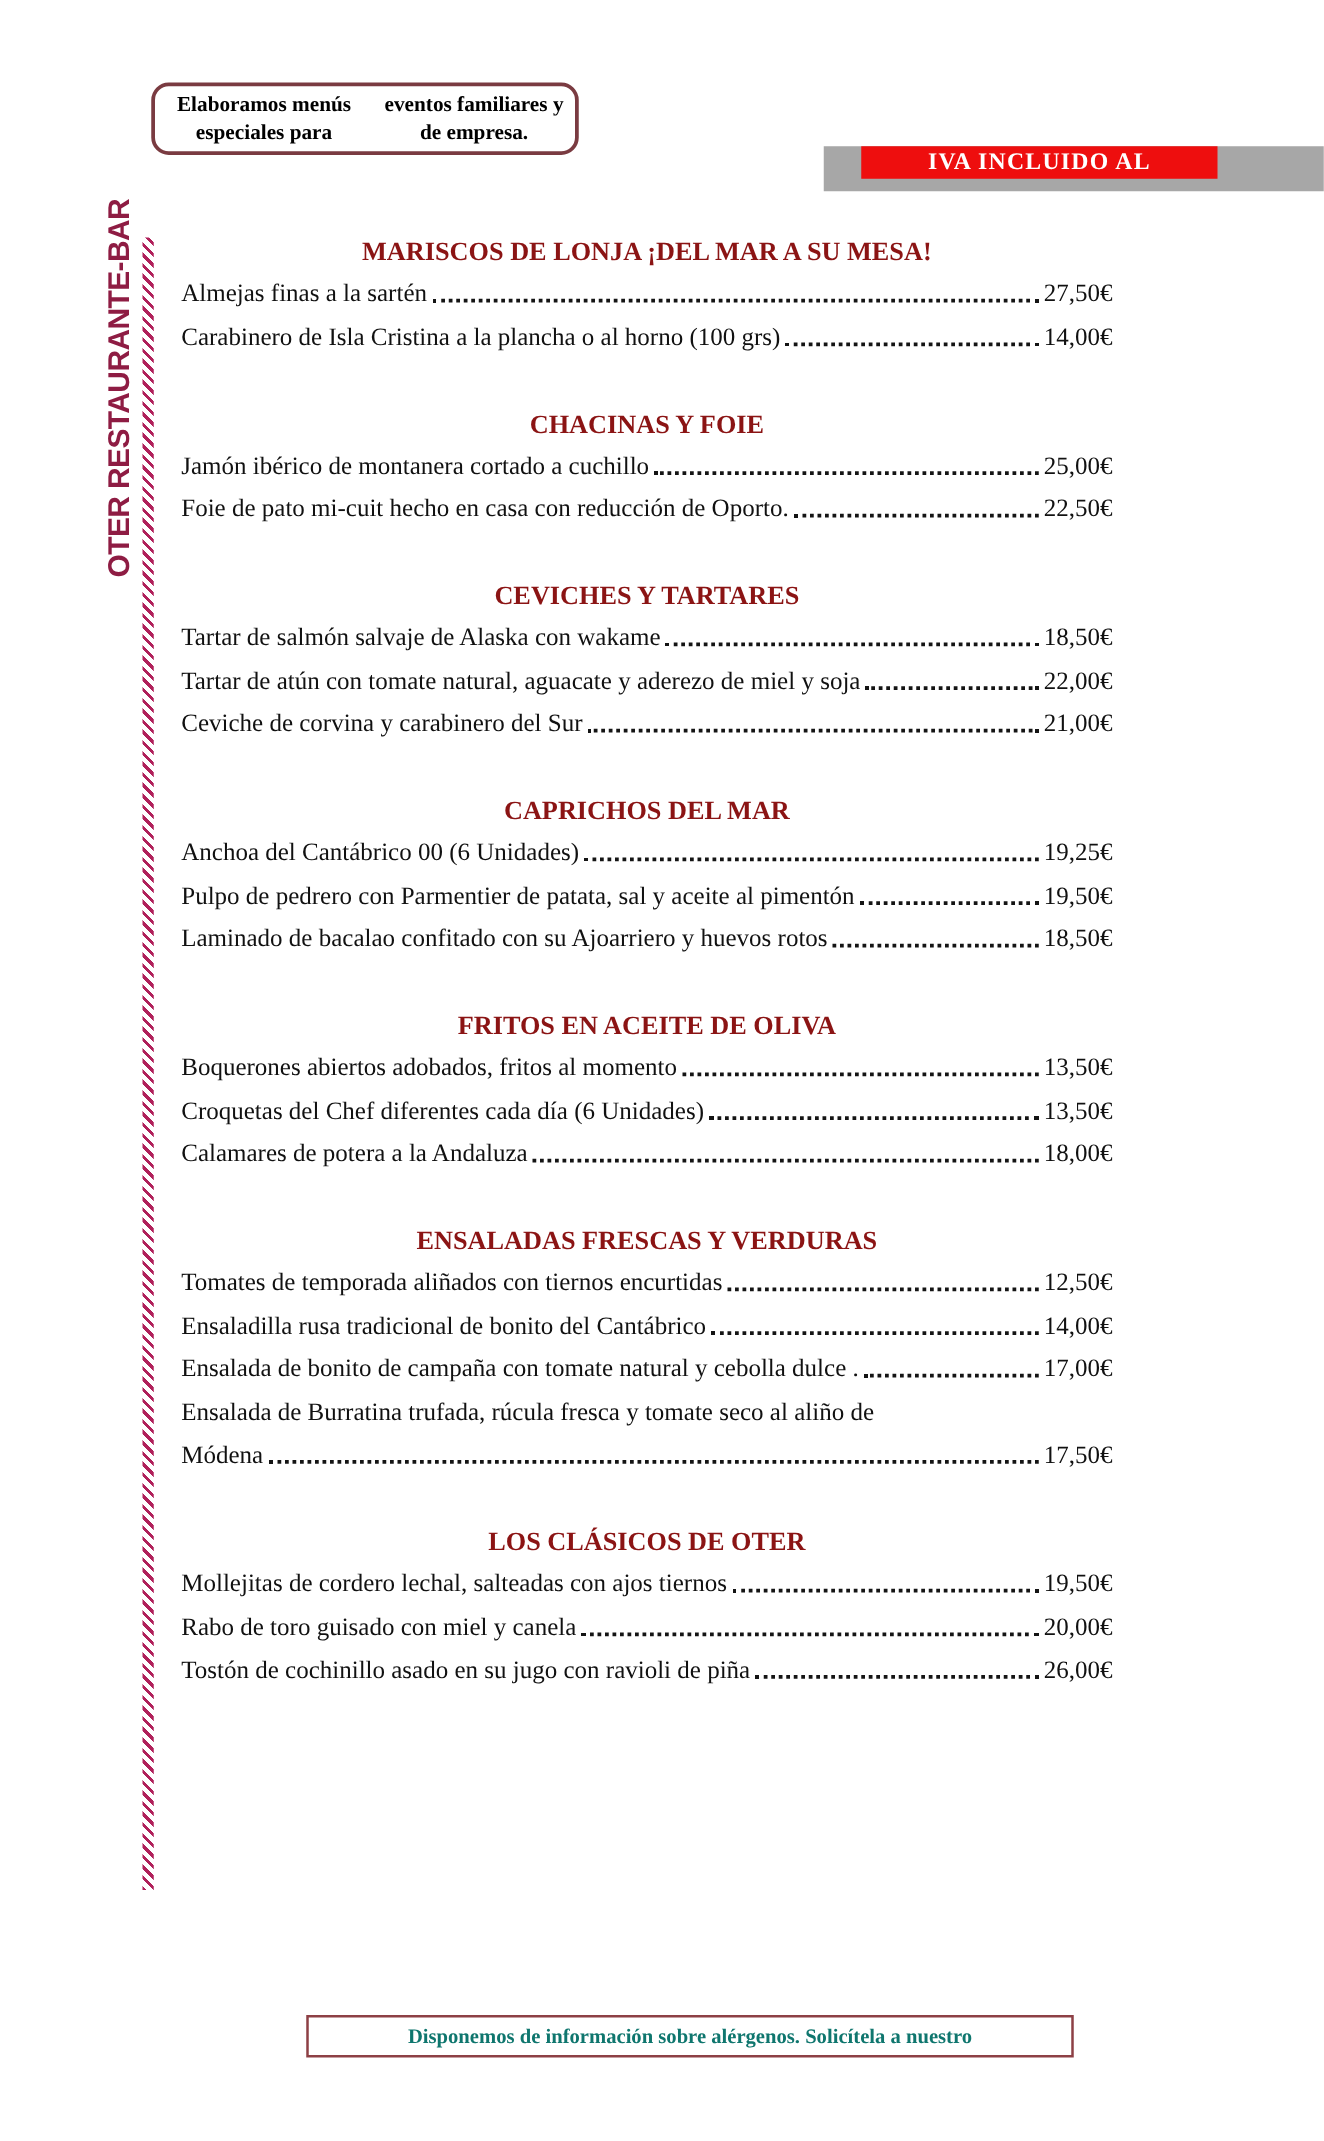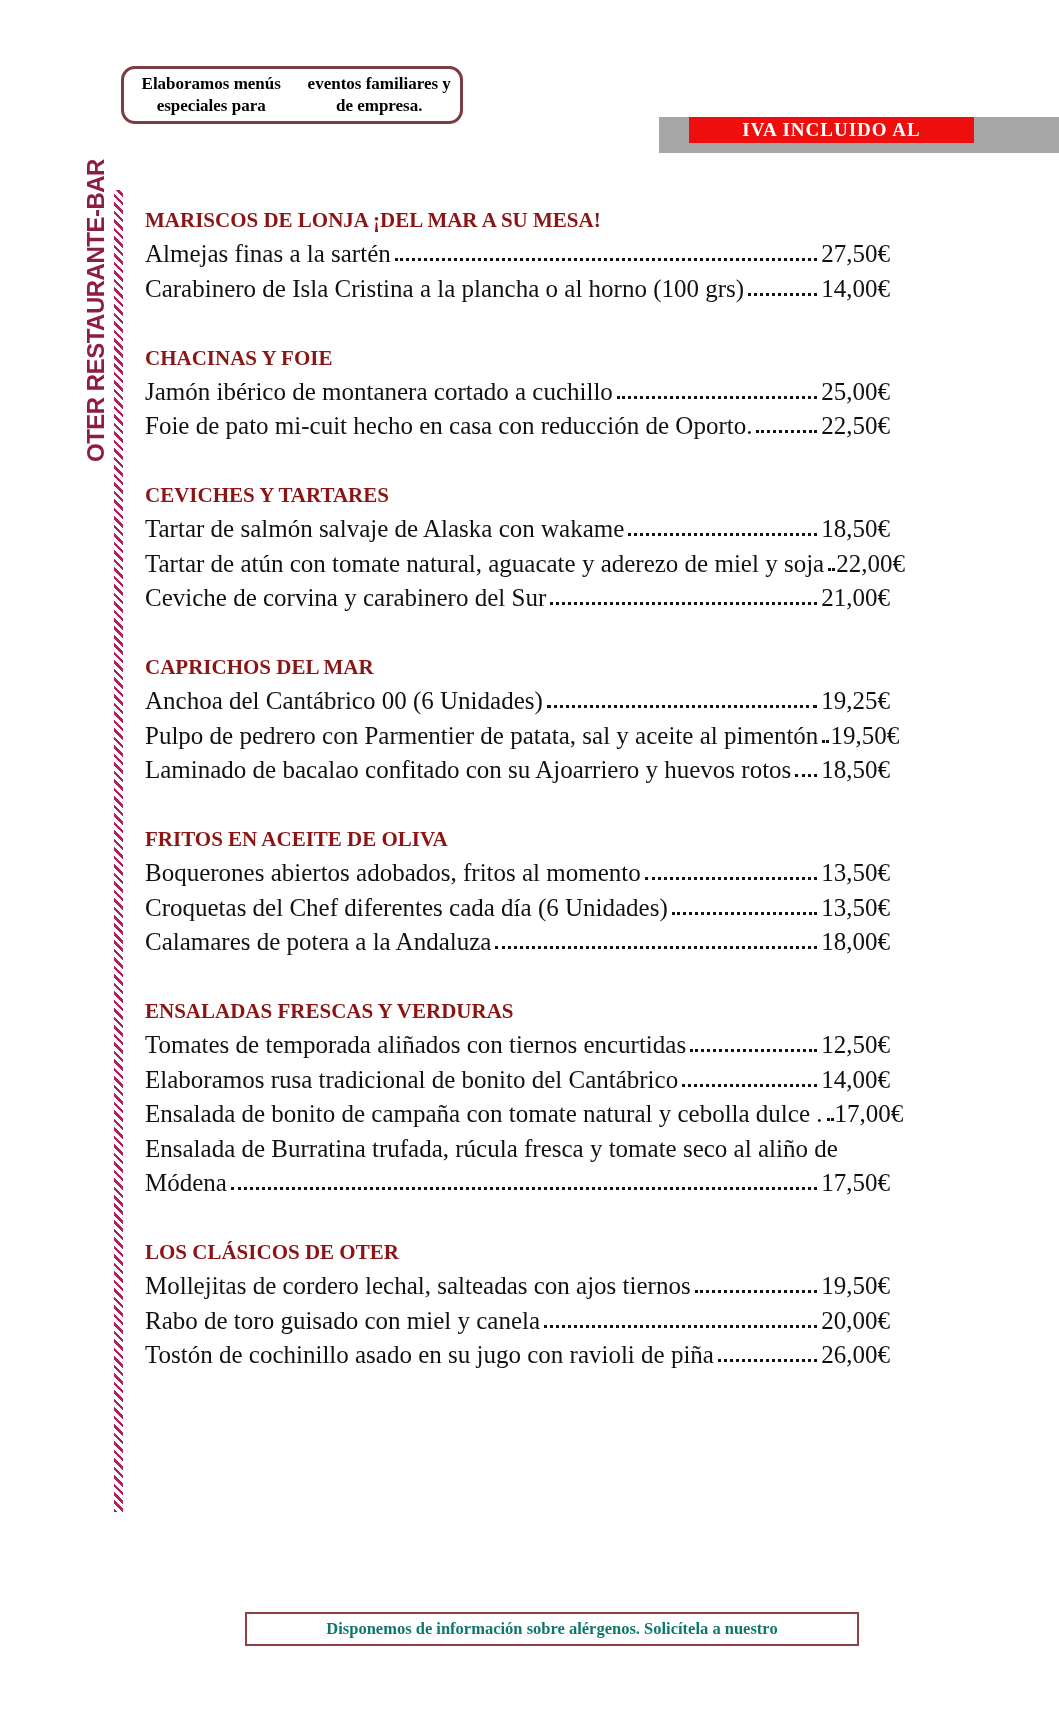--- a/index.html
+++ b/index.html
@@ -29,26 +29,26 @@
     background:repeating-linear-gradient(45deg,#b0205a 0px,#b0205a 2.5px,#ffffff 2.5px,#ffffff 6px);
   }
   
   .side-title{
     position:absolute;left:82px;top:462px;
     transform:rotate(-90deg);transform-origin:0 0;white-space:nowrap;
     font-family:"Liberation Sans", sans-serif;font-weight:bold;font-size:24px;
     letter-spacing:-0.5px;color:#8e1c43;
   }
   
-  .menu{position:absolute;left:145px;top:207px;width:745px;}
+  .menu{position:absolute;left:145px;top:188px;width:745px;text-align:center;}
   .menu-section{margin-bottom:44px;}
   .section-title{
     font-size:21px;line-height:26px;margin:0 0 9px 0;font-weight:bold;color:#8b1414;
   }
-  .item{display:flex;align-items:flex-end;margin-bottom:10.5px;font-size:25px;line-height:24px;}
+  .item{display:flex;align-items:flex-end;margin-bottom:10.5px;font-size:20px;line-height:24px;}
   .item-name{white-space:nowrap;}
   .leader{flex:1 1 auto;min-width:4px;border-bottom:3px dotted #141414;margin:0 4px 5px 4px;}
   .item-price{white-space:nowrap;}
   
   .footer-box{
     position:absolute;left:245px;top:1612px;width:614px;height:34px;
     border:2px solid #8d4045;box-sizing:border-box;
     display:flex;align-items:center;justify-content:center;
     font-weight:bold;font-size:16.5px;color:#0f766e;text-align:center;
   }
@@ -176,21 +176,21 @@
   <div class="menu-section">
     <h2 class="section-title">ENSALADAS FRESCAS Y VERDURAS</h2>
     <div>
   <div class="item">
     <span class="item-name">Tomates de temporada aliñados con tiernos encurtidas</span>
     <span class="leader"></span>
     <span class="item-price">12,50€</span>
   </div>
 
   <div class="item">
-    <span class="item-name">Elaboramos rusa tradicional de bonito del Cantábrico</span>
+    <span class="item-name">Ensaladilla rusa tradicional de bonito del Cantábrico</span>
     <span class="leader"></span>
     <span class="item-price">14,00€</span>
   </div>
 
   <div class="item">
     <span class="item-name">Ensalada de bonito de campaña con tomate natural y cebolla dulce .</span>
     <span class="leader"></span>
     <span class="item-price">17,00€</span>
   </div>
 

